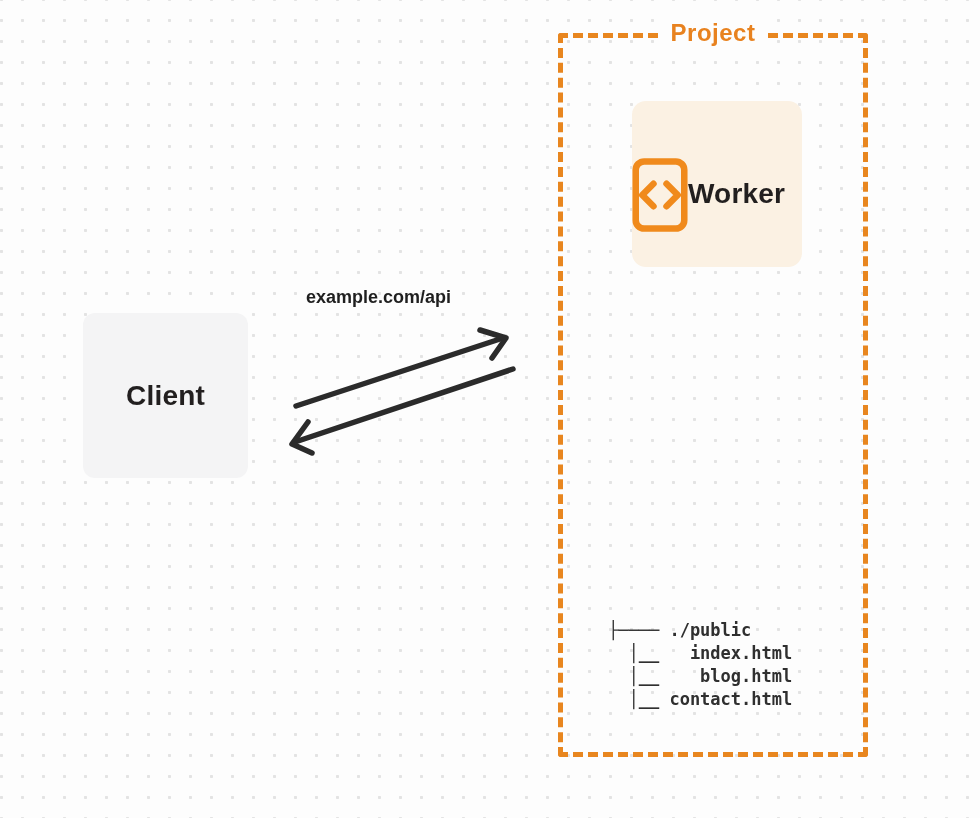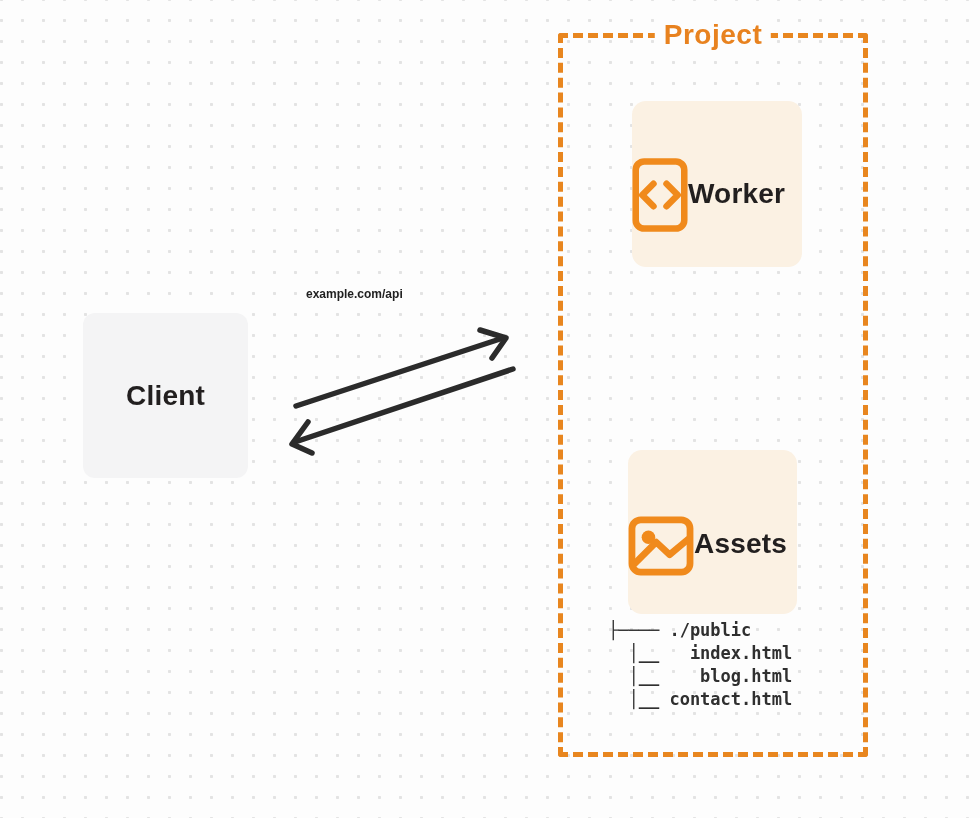--- a/index.html
+++ b/index.html
@@ -24,21 +24,21 @@
     border: 5px dashed #E8861F;
     border-radius: 3px;
   }
   .project-label {
     position: absolute;
     left: 50%; top: -19px;
     transform: translateX(-50%);
     padding: 0 9px;
     background: #FDFDFD;
     color: #E8821F;
-    font-size: 28px;
+    font-size: 24px;
     font-weight: 700;
     letter-spacing: 0.5px;
     white-space: nowrap;
   }
 
   
   .node {
     position: absolute;
     display: flex;
     flex-direction: row;
@@ -92,21 +92,21 @@
   .arrows-svg {
     position: absolute;
     left: 0; top: 0;
     width: 980px; height: 818px;
     pointer-events: none;
   }
 
   .url-label {
     position: absolute;
     left: 306px; top: 287px;
-    font-size: 12px;
+    font-size: 18px;
     font-weight: 700;
     color: #1F1F1F;
     white-space: nowrap;
   }
 </style>
 </head>
 <body>
 
 <div class="canvas">
 
@@ -118,30 +118,20 @@
     <span class="icon">
       <svg width="56" height="76" viewBox="0 0 60 80" fill="none">
         <rect x="4" y="4" width="52" height="72" rx="9" stroke="#F08A1C" stroke-width="7"></rect>
         <polyline points="23,28 11,40 23,52" stroke="#F08A1C" stroke-width="7" stroke-linecap="round" stroke-linejoin="round" fill="none"></polyline>
         <polyline points="37,28 49,40 37,52" stroke="#F08A1C" stroke-width="7" stroke-linecap="round" stroke-linejoin="round" fill="none"></polyline>
       </svg>
     </span>
     <div class="node-label">Worker</div>
   </div>
 
-  <div class="node assets-node">
-    <span class="icon">
-      <svg width="66" height="60" viewBox="0 0 68 62" fill="none">
-        <rect x="4" y="4" width="60" height="54" rx="9" stroke="#F08A1C" stroke-width="7"></rect>
-        <circle cx="21" cy="22" r="7" fill="#F08A1C"></circle>
-        <polyline points="6,50 29,27 43,40 62,24" stroke="#F08A1C" stroke-width="7" stroke-linecap="round" stroke-linejoin="round" fill="none"></polyline>
-      </svg>
-    </span>
-    <div class="node-label">Assets</div>
-  </div>
 
   <pre class="file-tree">├──── ./public
   │__   index.html
   │__    blog.html
   │__ contact.html</pre>
 
   <div class="node client-node">
     <div class="node-label">Client</div>
   </div>
 

